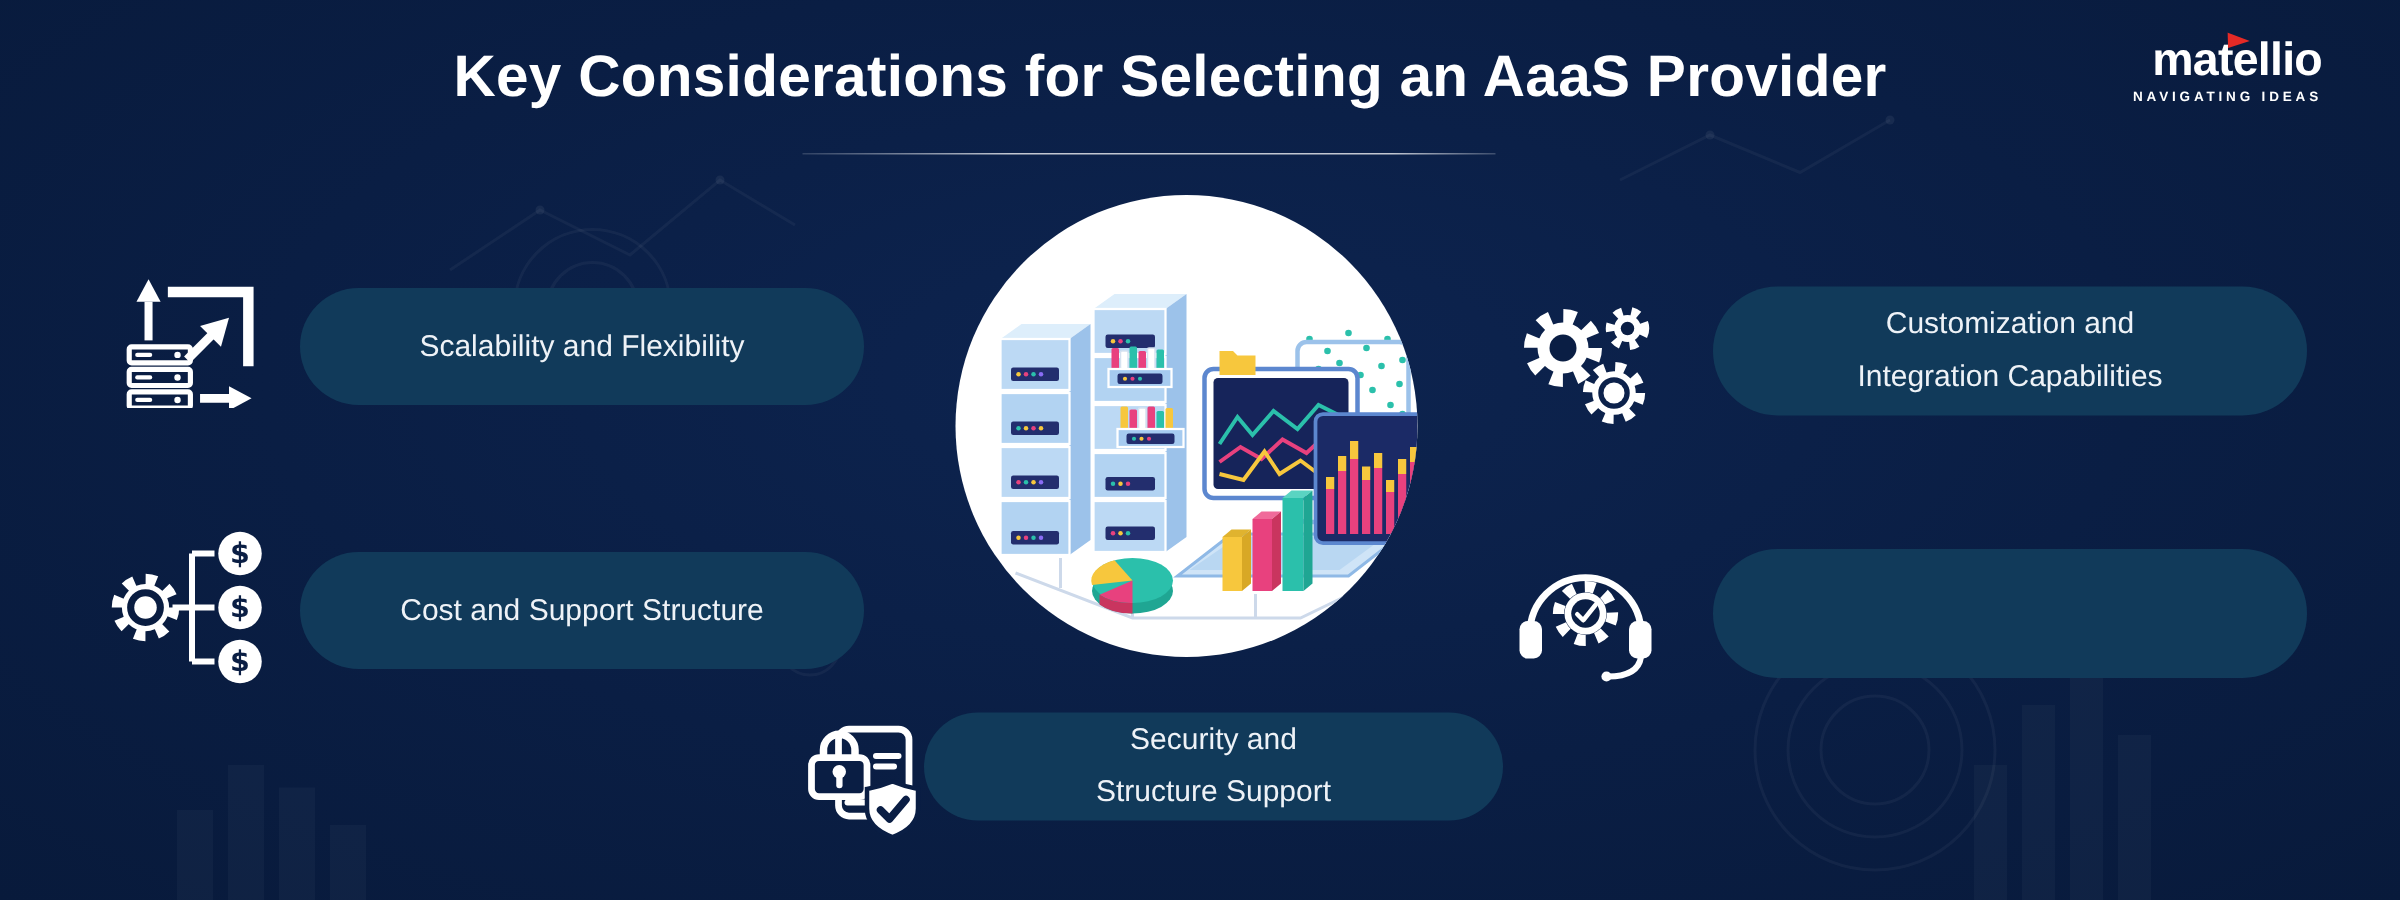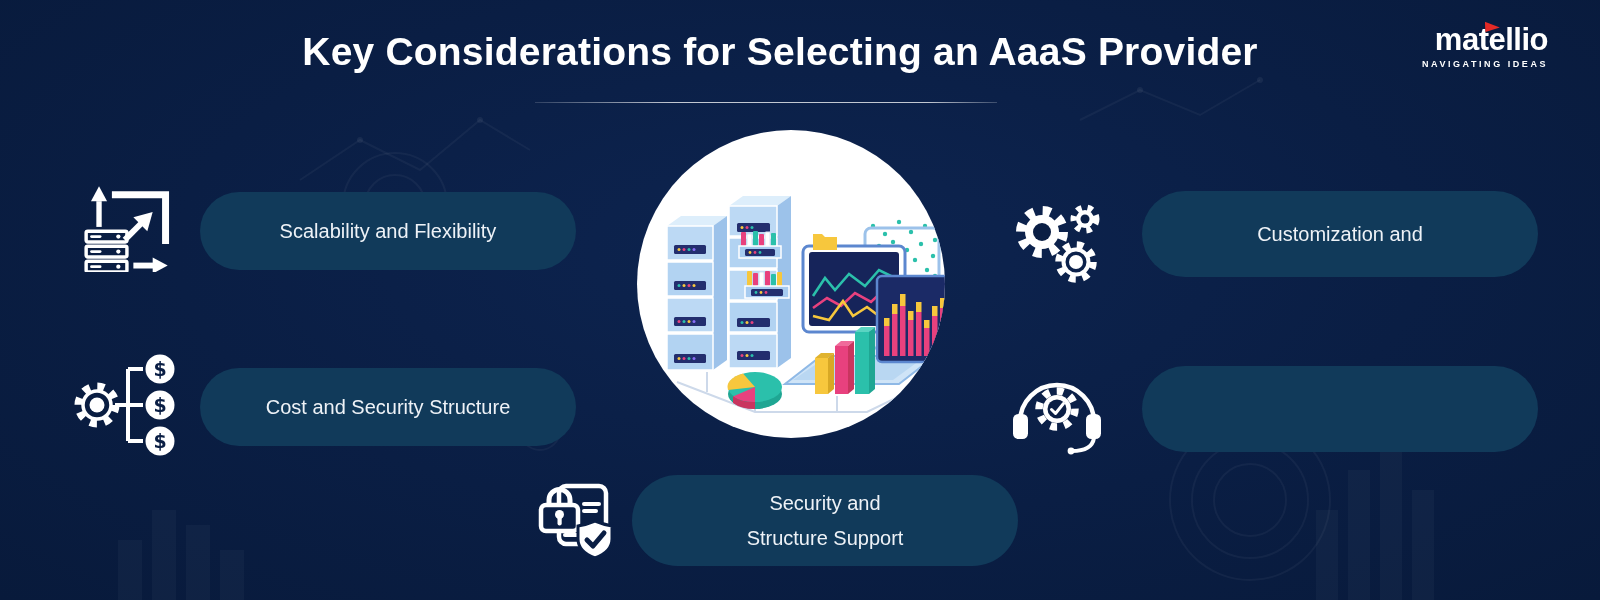--- a/index.html
+++ b/index.html
@@ -26,21 +26,21 @@
   .tagline { font-size:9px; font-weight:700; letter-spacing:2.55px; color:#ffffff; margin-top:4px;margin-left:12px; }
 
   
   .pill { position:absolute; background:#113a5a; border-radius:46px; display:flex;
     align-items:center; justify-content:center; }
   .pill .lbl { font-size:20px; font-weight:400; color:#eef2f7; line-height:35px; text-align:center; }
   .pill-scalability { left:200px; top:192px; width:376px; height:78px; }
   .pill-cost        { left:200px; top:368px; width:376px; height:78px; }
   .pill-customization { left:1142px; top:191px; width:396px; height:86px; }
   .pill-support       { left:1142px; top:366px; width:396px; height:86px; }
-  .pill-security      { left:632px;  top:475px; width:386px; height:91px; }
+  .pill-security      { left:616px;  top:475px; width:386px; height:72px; }
 
   .icon { position:absolute; }
   .icon svg { display:block; }
   .ic-scalability { left:84px;  top:184px; }
   .ic-cost        { left:70px;  top:352px; }
   .ic-customization { left:1012px; top:198px; }
   .ic-support       { left:1008px; top:364px; }
   .ic-security      { left:536px;  top:477px; }
 
   
@@ -138,39 +138,40 @@
       <circle cx="90" cy="17" r="14.5" fill="#fff"></circle>
       <circle cx="90" cy="53" r="14.5" fill="#fff"></circle>
       <circle cx="90" cy="89" r="14.5" fill="#fff"></circle>
       <text x="90" y="17" dy=".35em" text-anchor="middle" font-family="DejaVu Sans, sans-serif" font-size="19" font-weight="bold" fill="#0a1e44">$</text>
       <text x="90" y="53" dy=".35em" text-anchor="middle" font-family="DejaVu Sans, sans-serif" font-size="19" font-weight="bold" fill="#0a1e44">$</text>
       <text x="90" y="89" dy=".35em" text-anchor="middle" font-family="DejaVu Sans, sans-serif" font-size="19" font-weight="bold" fill="#0a1e44">$</text>
     </g>
   </svg>
 </div>
 <div class="pill pill-cost">
-  <div class="lbl">Cost and Security Structure</div>
+  <div class="lbl">Cost and Support Structure</div>
 </div>
 
 <div class="icon ic-customization">
   <svg width="94" height="94" viewBox="0 0 94 94" fill="none">
     <circle cx="30" cy="34" r="21" stroke="#fff" stroke-width="10" stroke-dasharray="8 8.5"></circle>
     <circle cx="30" cy="34" r="17" fill="#fff"></circle>
     <circle cx="30" cy="34" r="9" fill="#0a1e44"></circle>
     <circle cx="73" cy="21" r="11" stroke="#fff" stroke-width="7" stroke-dasharray="5 5.8"></circle>
     <circle cx="73" cy="21" r="9" fill="#fff"></circle>
     <circle cx="73" cy="21" r="4.5" fill="#0a1e44"></circle>
     <circle cx="64" cy="64" r="17" stroke="#fff" stroke-width="7.5" stroke-dasharray="6.6 6.8"></circle>
     <circle cx="64" cy="64" r="12.5" stroke="#fff" stroke-width="4"></circle>
     <circle cx="64" cy="64" r="7" fill="#fff"></circle>
   </svg>
 </div>
 <div class="pill pill-customization">
   <div class="lbl">
     <div>Customization and</div>
+    <div>Integration Capabilities</div>
   </div>
 </div>
 
 <div class="icon ic-support">
   <svg width="98" height="94" viewBox="0 0 98 94" fill="none">
     <path d="M 12 58 A 37 37 0 0 1 86 58" stroke="#fff" stroke-width="4.5"></path>
     <rect x="5" y="50" width="15" height="25" rx="5.5" fill="#fff"></rect>
     <rect x="78" y="50" width="15" height="25" rx="5.5" fill="#fff"></rect>
     <path d="M 86 74 Q 84 87 64 87" stroke="#fff" stroke-width="4" stroke-linecap="round"></path>
     <circle cx="63" cy="87" r="3.4" fill="#fff"></circle>

